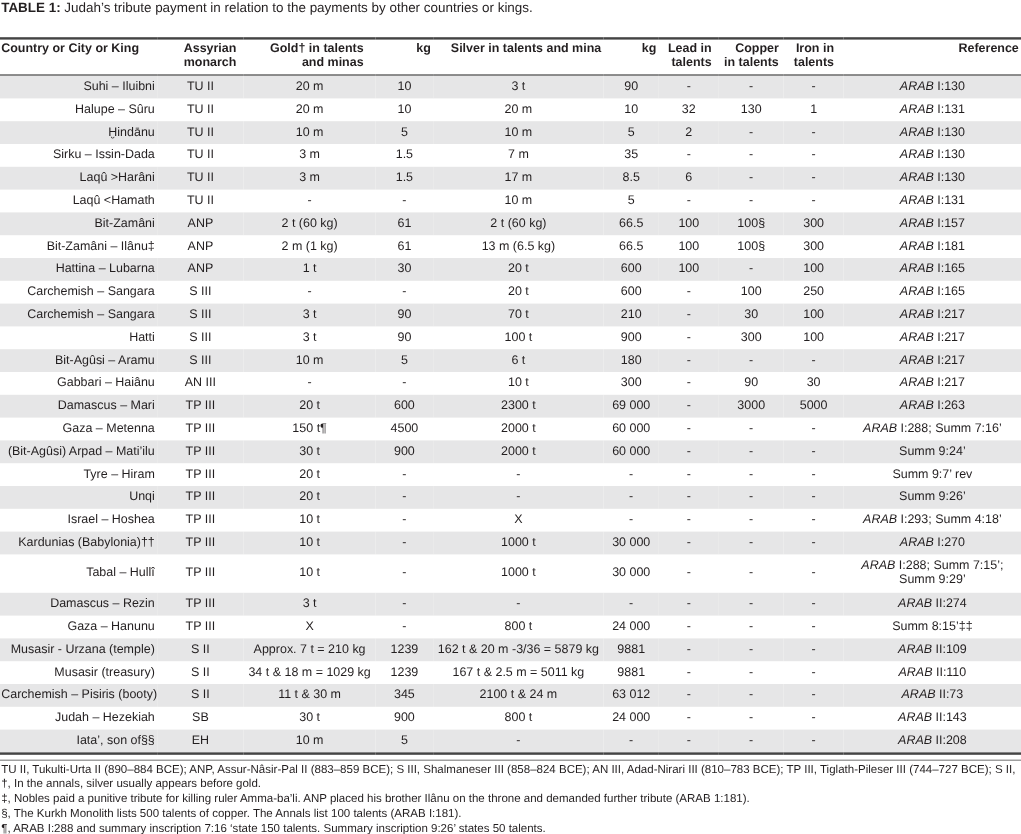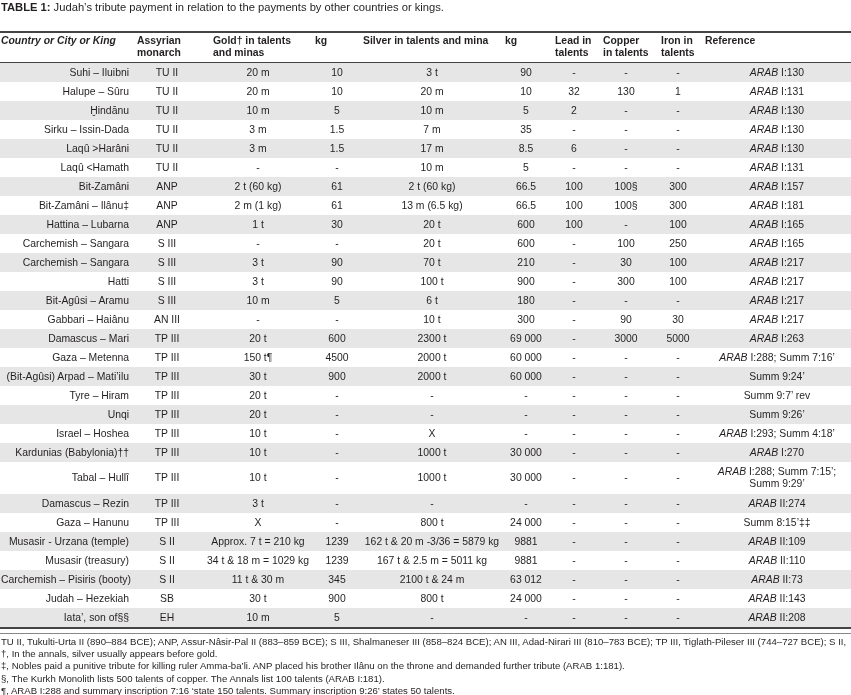--- a/index.html
+++ b/index.html
@@ -1,21 +1,21 @@
 <!DOCTYPE html>
 <html><head>
 <meta charset="utf-8">
 <style>
   html, body { margin: 0; padding: 0; background: #ffffff; }
   body { width: 851px; height: 695px; overflow: hidden; font-family: "Liberation Sans", sans-serif; color: #231f20; }
   .caption { font-size: 11.2px; line-height: 14px; padding: 0 0 0 1px; height: 31px; white-space: nowrap; }
   .caption b { font-weight: bold; }
   table { border-collapse: collapse; width: 851px; table-layout: fixed; font-size: 10.4px; }
-  thead th { font-weight: bold; text-align: left; vertical-align: top; line-height: 12px; padding: 2px 2px 3px 2px; border-top: 2.5px solid #444; border-bottom: 1.5px solid #444; }
-  thead th.left { text-align: left; padding-left: 1px; font-style: italic; }
+  thead th { font-weight: bold; text-align: right; vertical-align: top; line-height: 12px; padding: 2px 2px 3px 2px; border-top: 2.5px solid #444; border-bottom: 1.5px solid #444; }
+  thead th.left { text-align: left; padding-left: 1px; }
   tbody td { text-align: center; height: 19px; padding: 0 2px; line-height: 12px; white-space: nowrap; }
   tbody td.left { text-align: right; padding-left: 1px; }
   tbody tr.shade td { background: #e6e6e7; }
   tbody tr.tall td { height: 32px; }
   tbody tr.last td { border-bottom: 2.5px solid #444; margin-left: 39px; }
   td i { font-style: italic; }
   .wrap { white-space: normal; }
   .notes { font-size: 9.6px; line-height: 12.2px; padding: 2px 0 0 1px; border-top: 1px solid #888; margin-top: 4px; }
   .notes div { white-space: nowrap; }
 </style>

